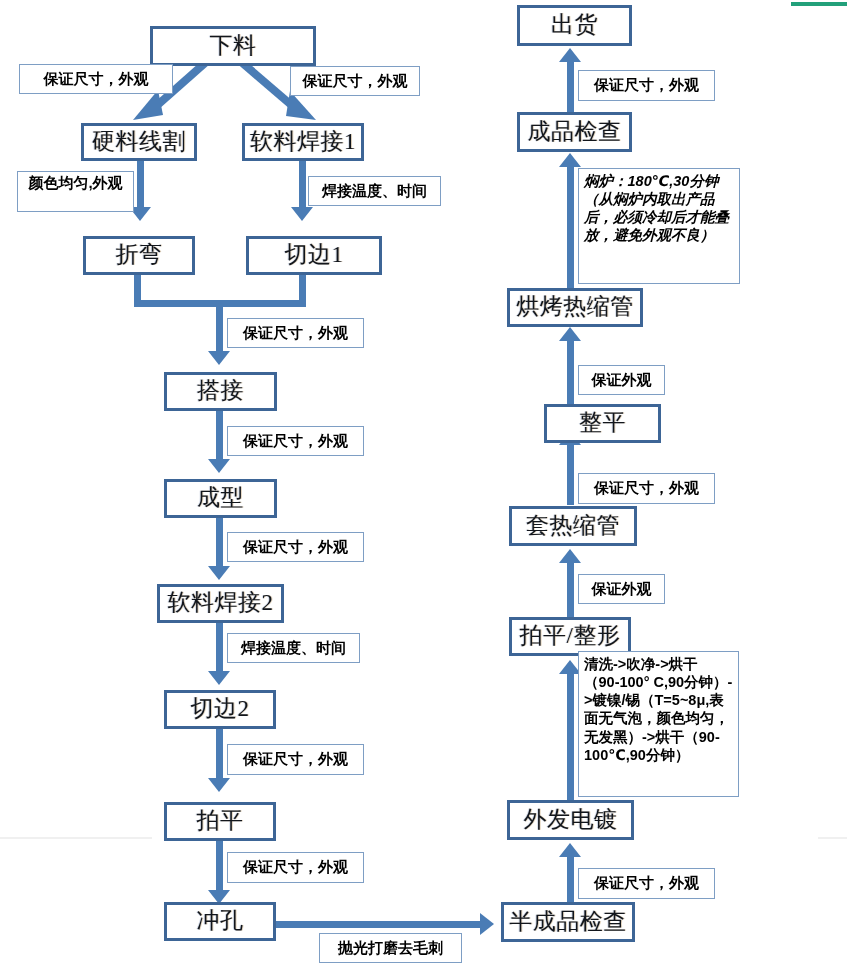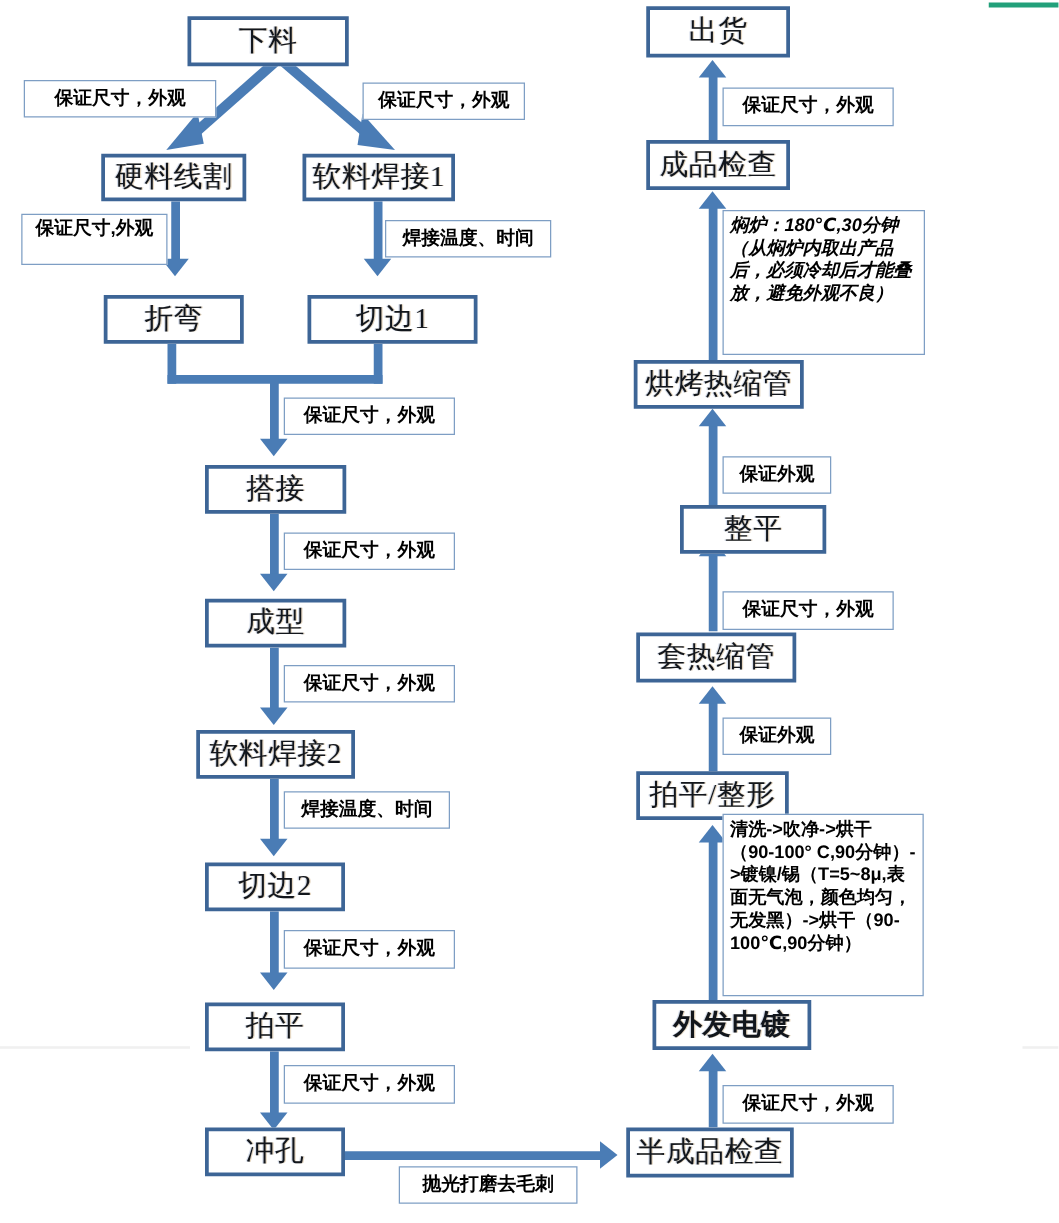--- a/index.html
+++ b/index.html
@@ -169,21 +169,21 @@
 
   <div class="conn v" style="left:567px;top:339px;height:65px;"></div>
   <div class="arrow up" style="left:559px;top:327px;"></div>
 
   <div class="conn v" style="left:567px;top:165px;height:124px;"></div>
   <div class="arrow up" style="left:559px;top:153px;"></div>
 
   <div class="conn v" style="left:567px;top:60px;height:52px;"></div>
   <div class="arrow up" style="left:559px;top:48px;"></div>
 
-  <div class="node" style="left:150px;top:13px;width:129px;height:40px;">下料</div>
+  <div class="node" style="left:150px;top:26px;width:166px;height:40px;">下料</div>
 
   <div class="node" style="left:81px;top:123px;width:116px;height:38px;">硬料线割</div>
 
   <div class="node" style="left:242px;top:123px;width:122px;height:38px;">软料焊接1</div>
 
   <div class="node" style="left:83px;top:236px;width:112px;height:39px;">折弯</div>
 
   <div class="node" style="left:246px;top:236px;width:136px;height:39px;">切边1</div>
 
   <div class="node" style="left:164px;top:372px;width:113px;height:39px;">搭接</div>
@@ -193,39 +193,39 @@
   <div class="node" style="left:157px;top:584px;width:127px;height:39px;">软料焊接2</div>
 
   <div class="node" style="left:164px;top:690px;width:112px;height:39px;">切边2</div>
 
   <div class="node" style="left:164px;top:802px;width:112px;height:39px;">拍平</div>
 
   <div class="node" style="left:164px;top:902px;width:112px;height:39px;">冲孔</div>
 
   <div class="node" style="left:501px;top:902px;width:134px;height:40px;">半成品检查</div>
 
-  <div class="node" style="left:522px;top:800px;width:127px;height:40px;font-weight:bold;">外发电镀</div>
+  <div class="node" style="left:507px;top:800px;width:127px;height:40px;">外发电镀</div>
 
   <div class="node" style="left:509px;top:617px;width:122px;height:39px;">拍平/整形</div>
 
   <div class="node" style="left:509px;top:506px;width:128px;height:40px;">套热缩管</div>
 
   <div class="node" style="left:544px;top:404px;width:117px;height:39px;">整平</div>
 
   <div class="node" style="left:507px;top:288px;width:136px;height:39px;">烘烤热缩管</div>
 
   <div class="node" style="left:517px;top:112px;width:115px;height:40px;">成品检查</div>
 
   <div class="node" style="left:517px;top:5px;width:115px;height:41px;">出货</div>
 
   <div class="label" style="left:19px;top:64px;width:154px;height:30px;">保证尺寸，外观</div>
 
   <div class="label" style="left:290px;top:66px;width:130px;height:30px;">保证尺寸，外观</div>
 
-  <div class="label wrapcenter" style="left:17px;top:171px;width:117px;height:41px;">保证尺寸,外观</div>
+  <div class="label wrapcenter" style="left:17px;top:171px;width:117px;height:41px;">颜色均匀,外观</div>
 
   <div class="label" style="left:308px;top:176px;width:133px;height:30px;">焊接温度、时间</div>
 
   <div class="label" style="left:227px;top:318px;width:137px;height:30px;">保证尺寸，外观</div>
 
   <div class="label" style="left:227px;top:426px;width:137px;height:30px;">保证尺寸，外观</div>
 
   <div class="label" style="left:227px;top:532px;width:137px;height:30px;">保证尺寸，外观</div>
 
   <div class="label" style="left:227px;top:633px;width:133px;height:30px;">焊接温度、时间</div>

